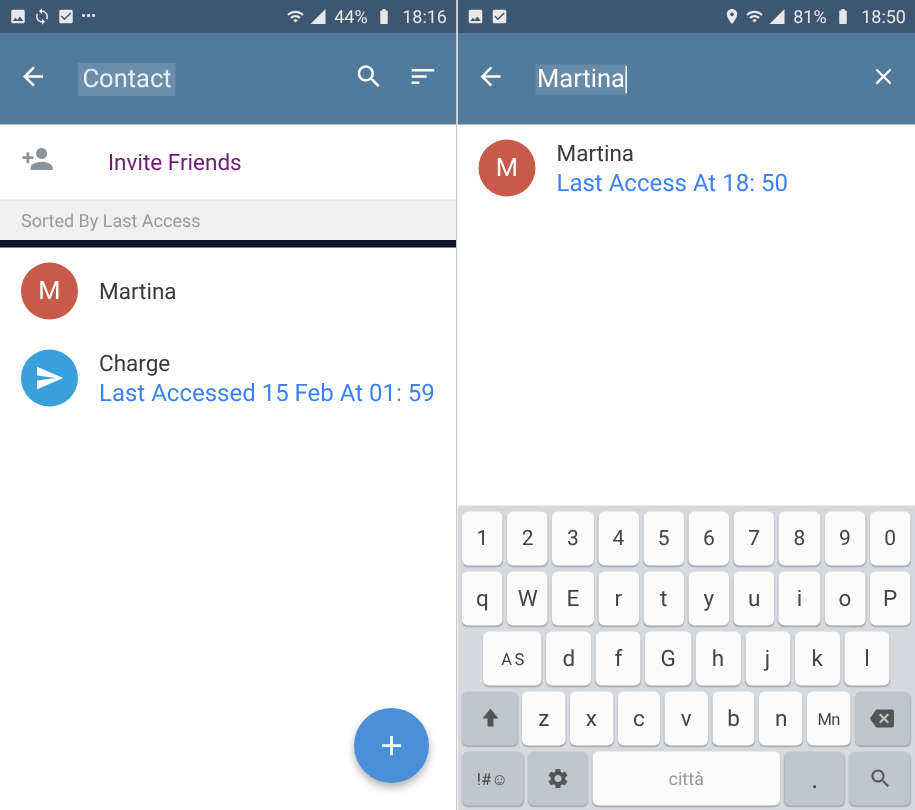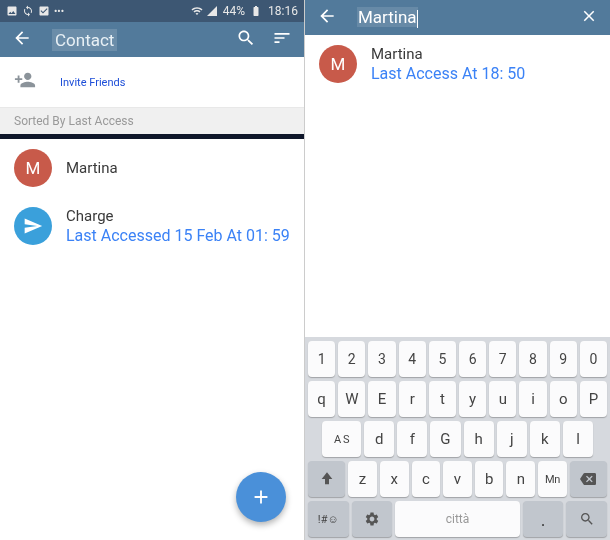--- a/index.html
+++ b/index.html
@@ -8,32 +8,32 @@
     .screen-left { width: 305px; border-right: 1px solid #ccc; }
     .screen-right { width: 305px; }
     
     .statusbar { height: 22px; background: #3d5773; color: #e8e8e8; display: flex; align-items: center; padding: 0 6px; font-size: 11px; }
     .statusbar .left-icons { display: flex; gap: 4px; align-items: center; }
     .statusbar .right-icons { margin-left: auto; display: flex; gap: 3px; align-items: center; }
     .statusbar svg { width: 12px; height: 12px; fill: #e8e8e8; }
     .battery-text { font-size: 12px; margin: 0 2px; }
     .time-text { font-size: 12px; margin-left: 3px; }
     
-    .appbar { height: 35px; background: #527a9b; color: #fff; display: flex; align-items: center; padding: 13px 12px; }
+    .appbar { height: 61px; background: #527a9b; color: #fff; display: flex; align-items: center; padding: 13px 12px; }
     .appbar .back-icon { margin-right: 20px; cursor: pointer; }
     .appbar .title { font-size: 17px; flex: 1; color: #e8f0f5; }
     .appbar .title-highlight { background: rgba(255,255,255,0.15); padding: 1px 3px; }
     .appbar .action-icon { margin-left: 16px; cursor: pointer; }
     .appbar svg { fill: #fff; }
     .cursor { display: inline-block; width: 1px; height: 18px; background: #fff; vertical-align: middle; margin-left: -1px; }
     
     .row { display: flex; align-items: center; padding: 10px 14px; }
     .invite-row { height: 50px; }
     .invite-row .add-icon svg { fill: #8b939a; width: 22px; height: 22px; }
-    .invite-row .label { margin-left: 24px; color: #1d4ed8; font-size: 11px; }
+    .invite-row .label { margin-left: 36px; color: #701a75; font-size: 15px; }
     
     .section-header { background: #f0f0f0; color: #999; font-size: 12px; padding: 6px 14px; border-top: 1px solid #e8e8e8; border-bottom: 5px solid #0f172a; }
     
     .contact-row { height: 58px; }
     .avatar { width: 38px; height: 38px; border-radius: 50%; display: flex; align-items: center; justify-content: center; color: #fff; font-size: 17px; flex-shrink: 0; }
     .avatar-red { background: #c85a4a; }
     .avatar-blue { background: #3aa0db; }
     .contact-text { margin-left: 14px; }
     .contact-name { color: #3a3a3a; font-size: 15px; }
     .contact-status { color: #3b82f6; font-size: 16px; margin-top: 1px; }
@@ -134,20 +134,46 @@
   </div>
 
   <div class="fab">
     <svg viewBox="0 0 24 24">
         <path d="M19 13h-6v6h-2v-6H5v-2h6V5h2v6h6v2z"></path>
       </svg>
   </div>
 </div>
 
 <div class="screen screen-right">
+  <div class="statusbar">
+    <div class="left-icons">
+      <svg viewBox="0 0 24 24">
+          <path d="M21 19V5c0-1.1-.9-2-2-2H5c-1.1 0-2 .9-2 2v14c0 1.1.9 2 2 2h14c1.1 0 2-.9 2-2zM8.5 13.5l2.5 3.01L14.5 12l4.5 6H5l3.5-4.5z"></path>
+        </svg>
+      <svg viewBox="0 0 24 24">
+          <path d="M19 3H5c-1.11 0-2 .9-2 2v14c0 1.1.89 2 2 2h14c1.11 0 2-.9 2-2V5c0-1.1-.89-2-2-2zm-9 14l-5-5 1.41-1.41L10 14.17l7.59-7.59L19 8l-9 9z"></path>
+        </svg>
+    </div>
+    <div class="right-icons">
+      <svg viewBox="0 0 24 24">
+          <path d="M12 2C8.13 2 5 5.13 5 9c0 5.25 7 13 7 13s7-7.75 7-13c0-3.87-3.13-7-7-7zm0 9.5c-1.38 0-2.5-1.12-2.5-2.5s1.12-2.5 2.5-2.5 2.5 1.12 2.5 2.5-1.12 2.5-2.5 2.5z"></path>
+        </svg>
+      <svg viewBox="0 0 24 24">
+          <path d="M1 9l2 2c4.97-4.97 13.03-4.97 18 0l2-2C16.93 2.93 7.08 2.93 1 9zm8 8l3 3 3-3c-1.65-1.66-4.34-1.66-6 0zm-4-4l2 2c2.76-2.76 7.24-2.76 10 0l2-2C15.14 9.14 8.87 9.14 5 13z"></path>
+        </svg>
+      <svg viewBox="0 0 24 24">
+          <path d="M2 22h20V2z"></path>
+        </svg>
+      <span class="battery-text">81%</span>
+      <svg viewBox="0 0 24 24">
+          <path d="M15.67 4H14V2h-4v2H8.33C7.6 4 7 4.6 7 5.33v15.33C7 21.4 7.6 22 8.33 22h7.33c.74 0 1.34-.6 1.34-1.33V5.33C17 4.6 16.4 4 15.67 4z"></path>
+        </svg>
+      <span class="time-text">18:50</span>
+    </div>
+  </div>
 
   <div class="appbar">
     <span class="back-icon">
       <svg width="20" height="20" viewBox="0 0 24 24">
           <path d="M20 11H7.83l5.59-5.59L12 4l-8 8 8 8 1.41-1.41L7.83 13H20v-2z"></path>
         </svg>
     </span>
     <span style="flex:1;color:#fff;font-size:17px;"><span style="background:rgba(255,255,255,0.12);padding:0 1px;">Martina</span><span class="cursor"></span></span>
     <span class="action-icon">
       <svg width="18" height="18" viewBox="0 0 24 24">

